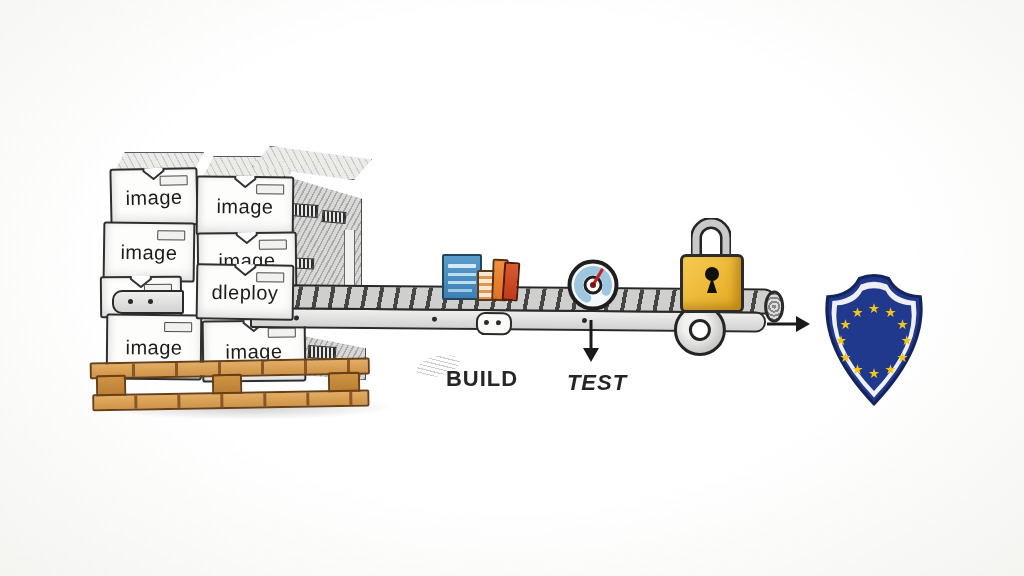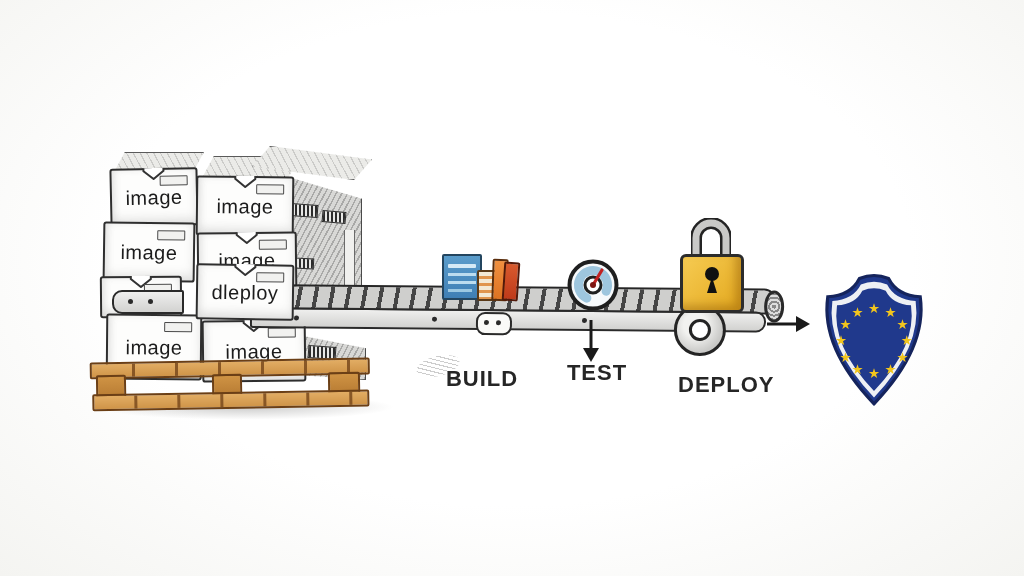--- a/index.html
+++ b/index.html
@@ -230,22 +230,21 @@
     <line x1="12" y1="4" x2="12" y2="36" stroke="#1a1a1a" stroke-width="3"></line>
     <polygon points="12,46 4,32 20,32" fill="#1a1a1a"></polygon>
   </svg>
   <svg class="abs" style="left:764px;top:312px;z-index:7;" width="48" height="24" viewBox="0 0 48 24">
     <line x1="3" y1="12" x2="36" y2="12" stroke="#1a1a1a" stroke-width="3"></line>
     <polygon points="46,12 32,4 32,20" fill="#1a1a1a"></polygon>
   </svg>
 
   <div class="abs scribble" style="left:416px;top:356px;width:44px;height:20px;transform:rotate(-14deg);"></div>
   <div class="stage-label" style="left:442px;top:366px;width:80px;">BUILD</div>
-  <div class="stage-label" style="left:564px;top:360px;width:66px;">TEST</div>
-  <div class="stage-label" style="left:678px;top:372px;width:96px;">DEPLOY</div>
+  <div class="stage-label" style="left:564px;top:370px;width:66px;font-style:italic;">TEST</div>
 
   <svg class="abs" style="left:812px;top:270px;z-index:7;" width="124" height="140" viewBox="0 0 100 115">
     <path d="M50,110 Q6,64 12,22 Q31,21 38,7 Q50,2 62,7 Q69,21 88,22 Q94,64 50,110 Z" fill="#20398c" stroke="#15245c" stroke-width="2.5"></path>
     <path d="M50,110 Q6,64 12,22 Q31,21 38,7 Q50,2 62,7 Q69,21 88,22 Q94,64 50,110 Z" fill="#eef0f4" transform="translate(50 57) scale(0.90) translate(-50 -57)"></path>
     <path d="M50,110 Q6,64 12,22 Q31,21 38,7 Q50,2 62,7 Q69,21 88,22 Q94,64 50,110 Z" fill="#20398c" transform="translate(50 57) scale(0.80) translate(-50 -57)"></path>
     <g font-family="DejaVu Sans, sans-serif">
         <text x="50.0" y="31.0" dy="0.36em" text-anchor="middle" font-size="11" fill="#f2c51d">★</text>
         <text x="63.5" y="34.6" dy="0.36em" text-anchor="middle" font-size="11" fill="#f2c51d">★</text>
         <text x="73.4" y="44.5" dy="0.36em" text-anchor="middle" font-size="11" fill="#f2c51d">★</text>
         <text x="77.0" y="58.0" dy="0.36em" text-anchor="middle" font-size="11" fill="#f2c51d">★</text>

